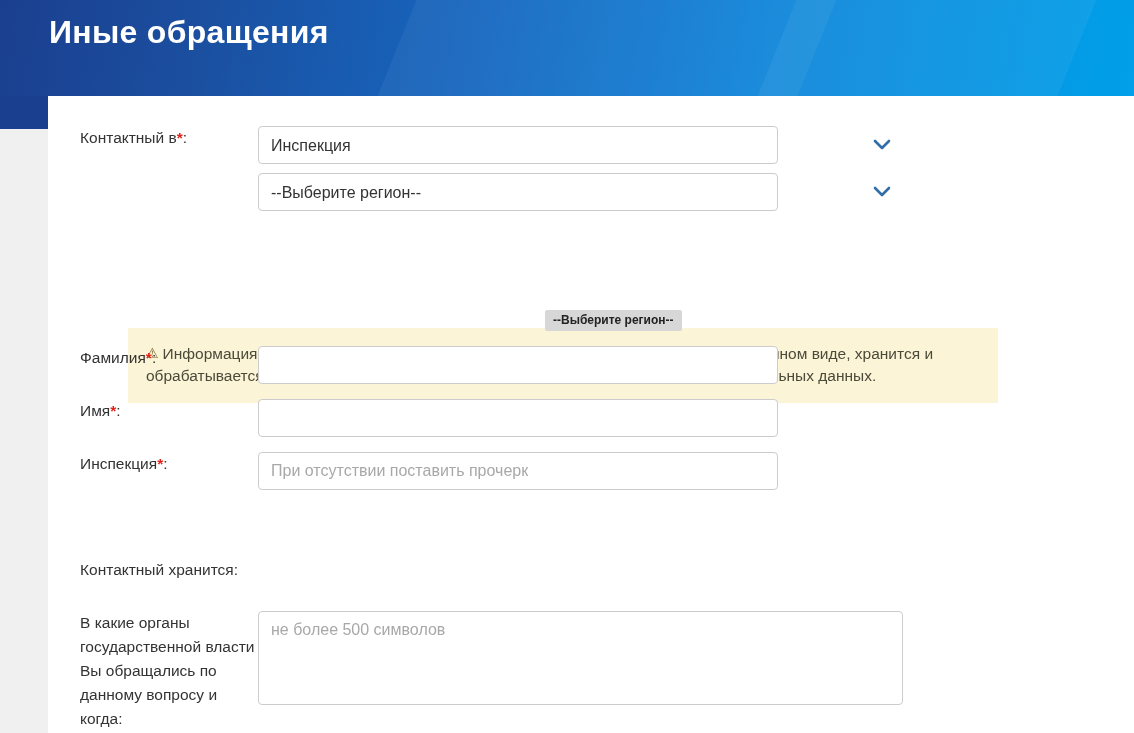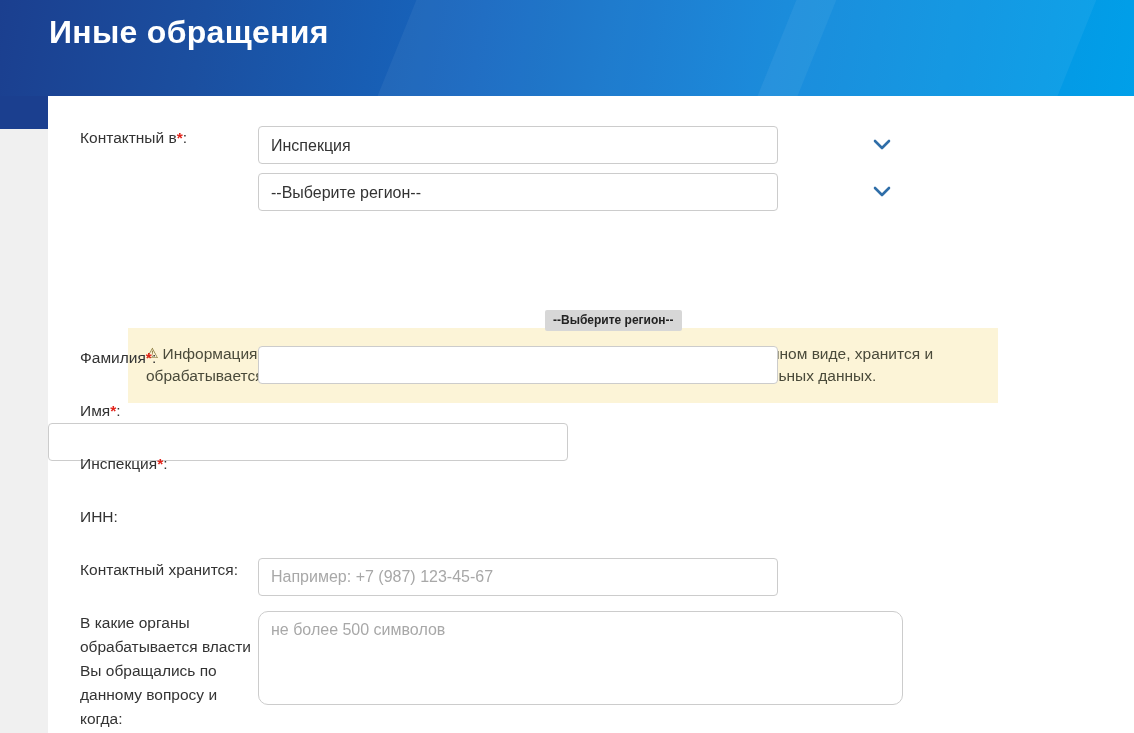--- a/index.html
+++ b/index.html
@@ -123,21 +123,21 @@
     -webkit-appearance: none;
   }
   input.field::placeholder, textarea.field::placeholder {
     color: #a8a8a8;
   }
   textarea.field {
     width: 645px;
     height: 94px;
     box-sizing: border-box;
     border: 1px solid #cccccc;
-    border-radius: 10px;
+    border-radius: 4px;
     padding: 9px 12px;
     font-size: 16px;
     font-family: "Liberation Sans", sans-serif;
     color: #333333;
     resize: none;
     outline: none;
   }
   .select-wrap {
     position: relative;
     width: 645px;
@@ -231,37 +231,36 @@
 
     <div class="warn">
       <span class="warn-icon">⚠</span><span>Информация о персональных данных авторов обращений, направленных в электронном виде, хранится и обрабатывается с соблюдением требований российского законодательства о персональных данных.</span>
     </div>
 
     <div class="row" style="left:0; top:250px;">
       <div class="label"><span>Фамилия</span><span class="req">*</span><span>:</span></div>
       <input class="field" type="text" value="" placeholder="" style="">
     </div>
 
-    <div class="row" style="left:0; top:303px;flex-direction:column;">
+    <div class="row" style="left:0; top:303px;">
       <div class="label"><span>Имя</span><span class="req">*</span><span>:</span></div>
       <input class="field" type="text" value="" placeholder="" style="">
     </div>
 
     <div class="row" style="left:0; top:356px;">
       <div class="label"><span>Инспекция</span><span class="req">*</span><span>:</span></div>
+      <input class="field" type="text" value="" placeholder="При отсутствии поставить прочерк" style="">
     </div>
 
     <div class="row" style="left:0; top:409px;">
-      <div class="label"><span>ИНН</span><span>:</span></div>
     </div>
 
     <div class="row" style="left:0; top:462px;">
       <div class="label"><span>Контактный хранится</span><span>:</span></div>
-      <input class="field" type="text" value="" placeholder="Например: +7 (987) 123-45-67" style="">
     </div>
 
     <div class="row" style="left:0; top:515px;">
-      <div class="label"><span>В какие органы обрабатывается власти Вы обращались по данному вопросу и когда</span><span>:</span></div>
+      <div class="label"><span>В какие органы государственной власти Вы обращались по данному вопросу и когда</span><span>:</span></div>
       <textarea class="field" placeholder="не более 500 символов" style=""></textarea>
     </div>
 
   </div>
 </div>
 
 </body></html>

